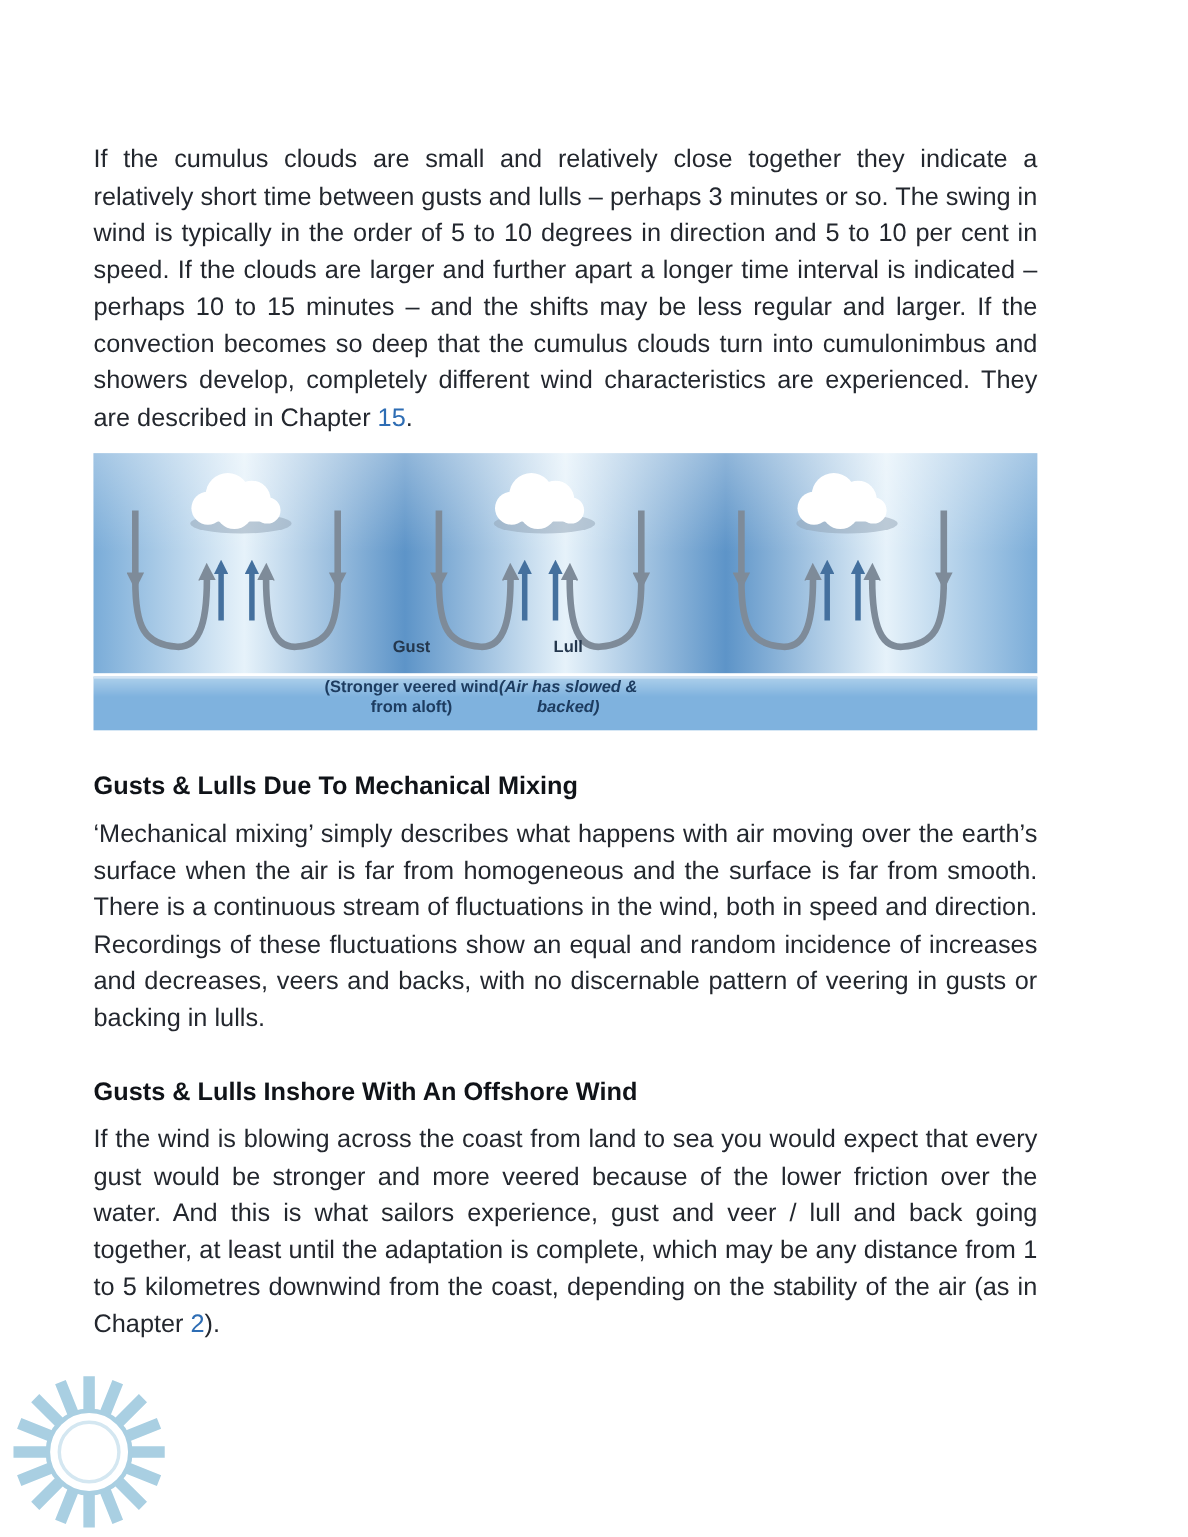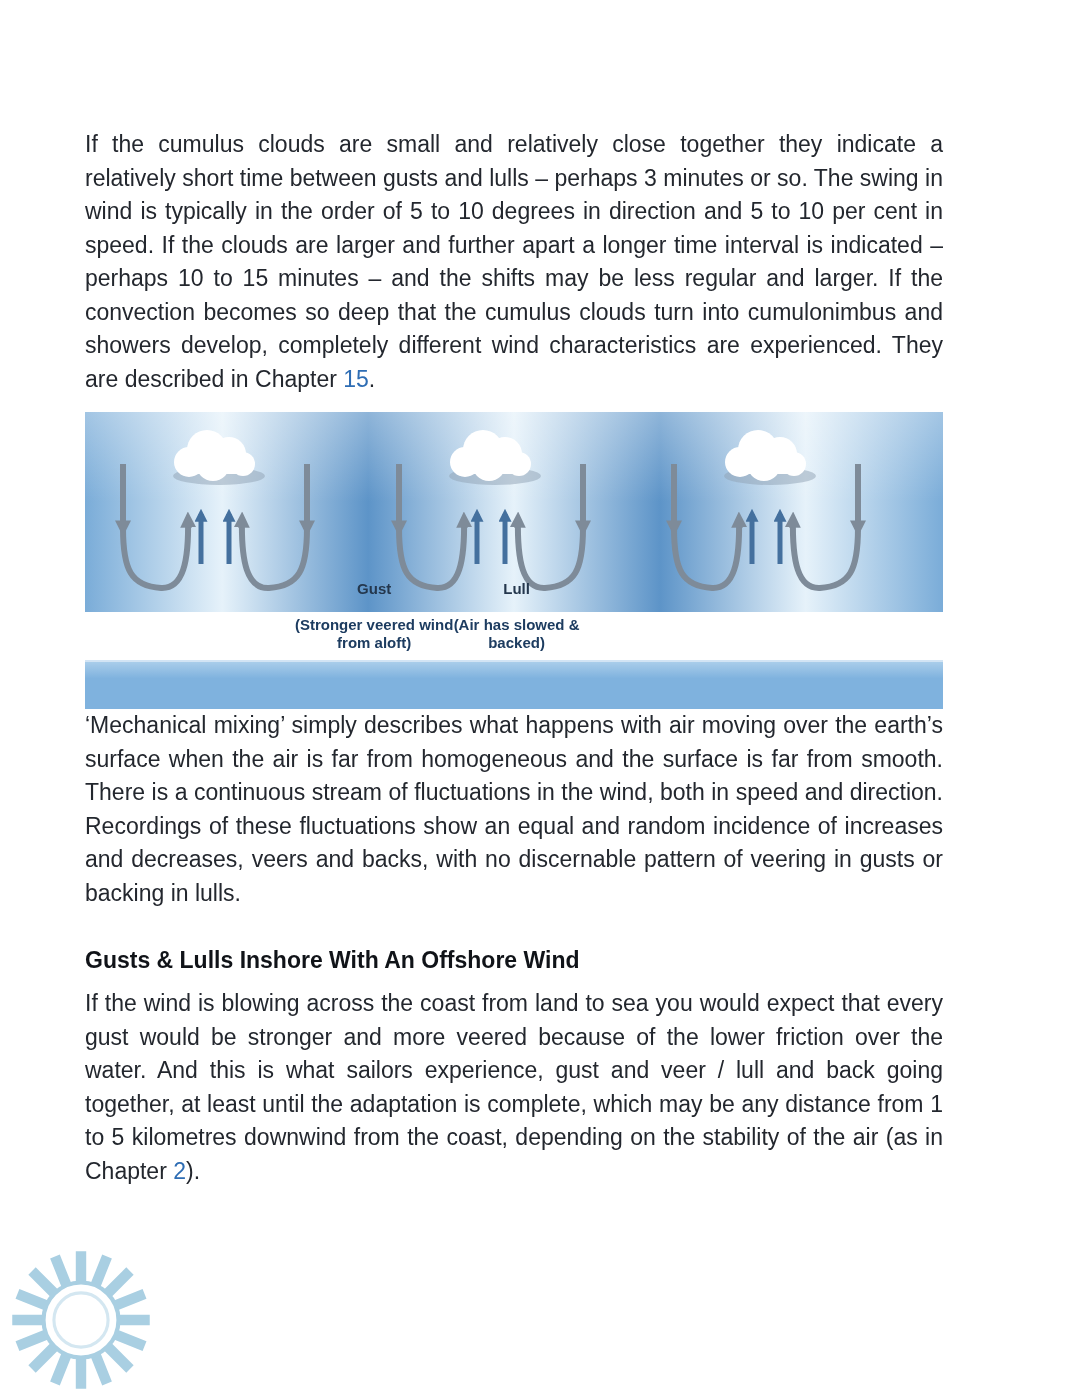--- a/index.html
+++ b/index.html
@@ -26,21 +26,21 @@
     font-size: 23px;
     line-height: 33px;
     font-weight: bold;
     color: #101318;
     margin: 34px 0 10px 0;
   }
 
   
   .figure {
     position: relative;
-    height: 297px;
+    height: 252px;
     margin: 16px 0 0 0;
   }
   .sky {
     position: absolute; left: 0; right: 0; top: 0; height: 200px;
     background: linear-gradient(to right,
       #7aacd8 0%, #e6f2fa 16%, #5d94c8 33%, #e6f2fa 50%,
       #5d94c8 67%, #e6f2fa 84%, #7aacd8 100%);
   }
   .sky::after {
     content: ""; position: absolute; inset: 0;
@@ -127,24 +127,25 @@
         </g>
       </defs>
       <use href="#cellg" transform="translate(130,0)"></use>
       <use href="#cellg" transform="translate(406,0)"></use>
       <use href="#cellg" transform="translate(681,0)"></use>
     </svg>
 
     <div class="fig-label" style="left:33.7%;">Gust</div>
     <div class="fig-label" style="left:50.3%;">Lull</div>
     <div class="fig-note" style="left:33.7%;">(Stronger veered wind from aloft)</div>
-    <div class="fig-note" style="left:50.3%;">(Air has slowed &amp; backed)</div>
+    <div class="fig-note" style="left:50.3%;font-style:italic;">(Air has slowed &amp; backed)</div>
   </div>
 
 
+  <h2 class="section">Gusts &amp; Lulls Due To Mechanical Mixing</h2>
   <p class="body">‘Mechanical mixing’ simply describes what happens with air moving over the earth’s surface when the air is far from homogeneous and the surface is far from smooth. There is a continuous stream of fluctuations in the wind, both in speed and direction. Recordings of these fluctuations show an equal and random incidence of increases and decreases, veers and backs, with no discernable pattern of veering in gusts or backing in lulls.</p>
 
   <h2 class="section">Gusts &amp; Lulls Inshore With An Offshore Wind</h2>
   <p class="body"><span>If the wind is blowing across the coast from land to sea you would expect that every gust would be stronger and more veered because of the lower friction over the water. And this is what sailors experience, gust and veer / lull and back going together, at least until the adaptation is complete, which may be any distance from 1 to 5 kilometres downwind from the coast, depending on the stability of the air (as in Chapter </span><a class="chapter-link">2</a><span>).</span></p>
 
 </div>
 
 <div class="watermark">
   <svg class="sun" width="150" height="150" viewBox="0 0 144 144" aria-hidden="true">
     <path stroke="#a9cfe2" stroke-width="10" fill="none" d="

